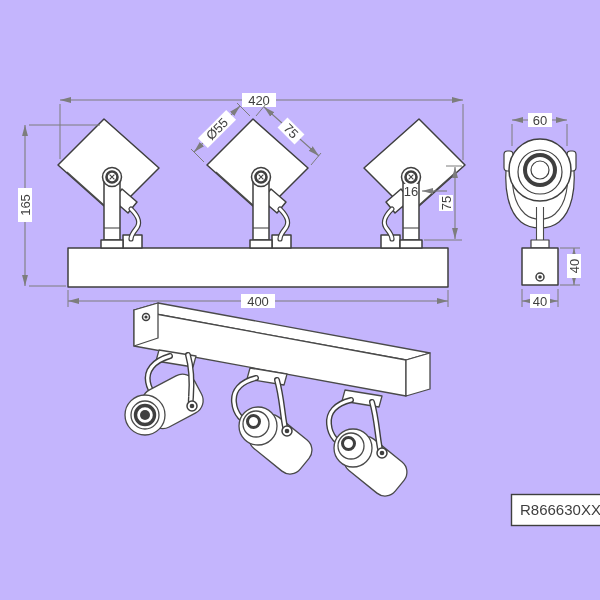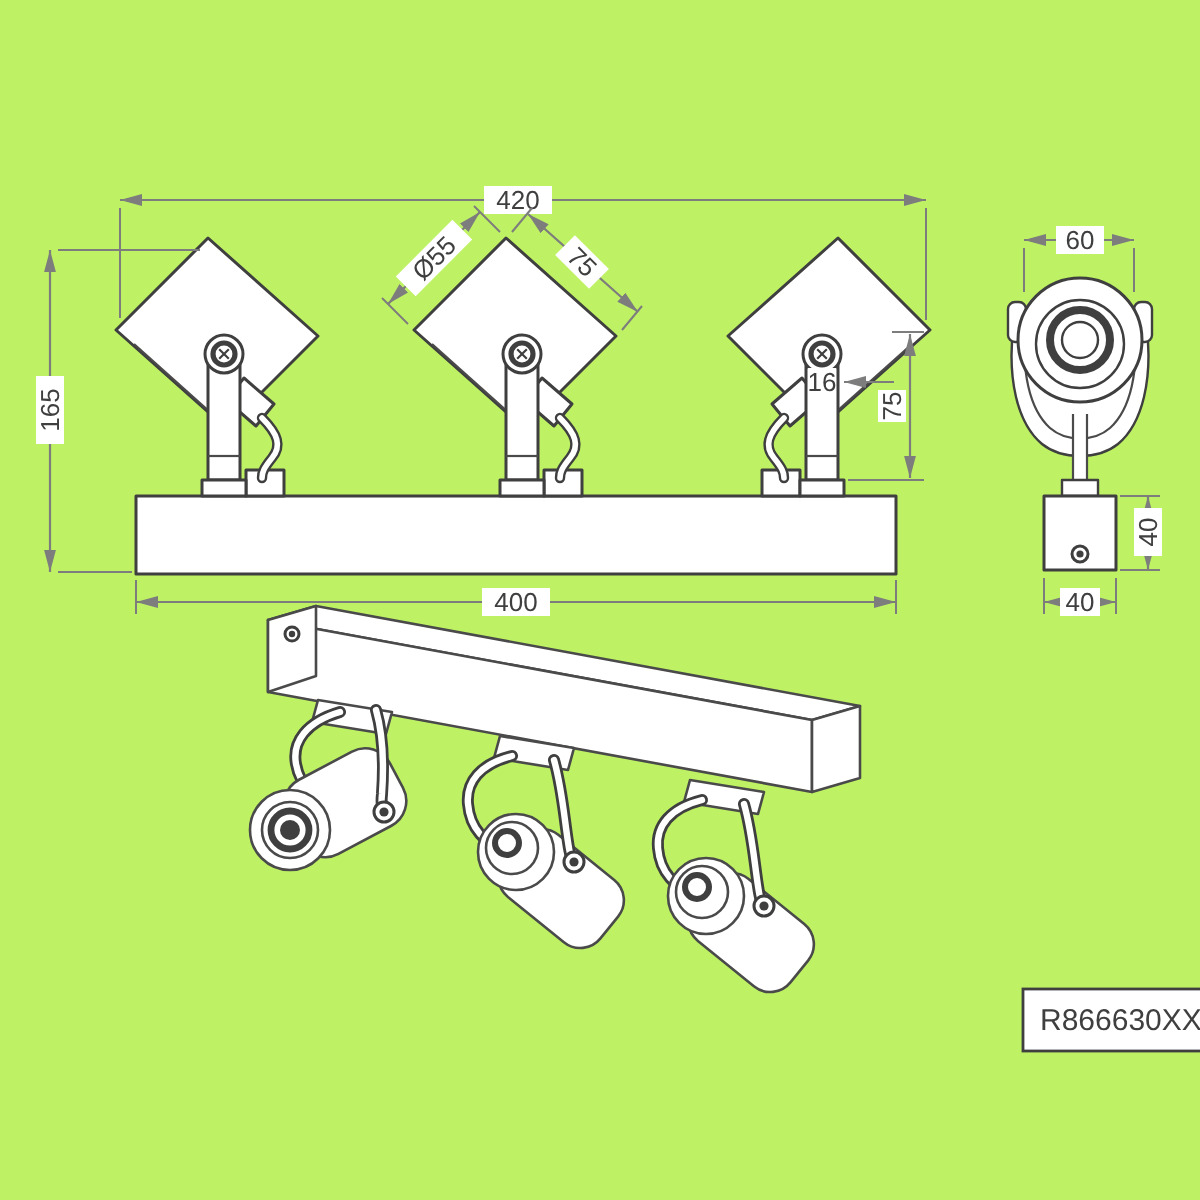--- a/index.html
+++ b/index.html
@@ -1,16 +1,16 @@
 <!DOCTYPE html>
 <html><head>
 <meta charset="utf-8">
 <style>
   html,body{margin:0;padding:0;background:#ffffff;}
-  .canvas{width:600px;height:600px;background:#bef264;position:relative;overflow:hidden;
+  .canvas{width:600px;height:600px;background:#c4b5fd;position:relative;overflow:hidden;
           font-family:"Liberation Sans",sans-serif;}
   svg{display:block;}
   .obj{fill:#ffffff;stroke:#3f3f3f;stroke-width:1.5;stroke-linejoin:round;}
   .objthin{fill:#ffffff;stroke:#3f3f3f;stroke-width:1.2;stroke-linejoin:round;}
   .thin{fill:none;stroke:#4a4a4a;stroke-width:1.1;}
   .pobj{fill:#ffffff;stroke:#4a4a4a;stroke-width:1.3;stroke-linejoin:round;}
   .dimline{fill:none;stroke:#7d7d7d;stroke-width:1.1;}
   .ext{fill:none;stroke:#7d7d7d;stroke-width:1;}
   .gap{fill:#ffffff;}
   .dim-text{font-family:"Liberation Sans",sans-serif;font-size:13px;fill:#3f3f3f;text-anchor:middle;}

